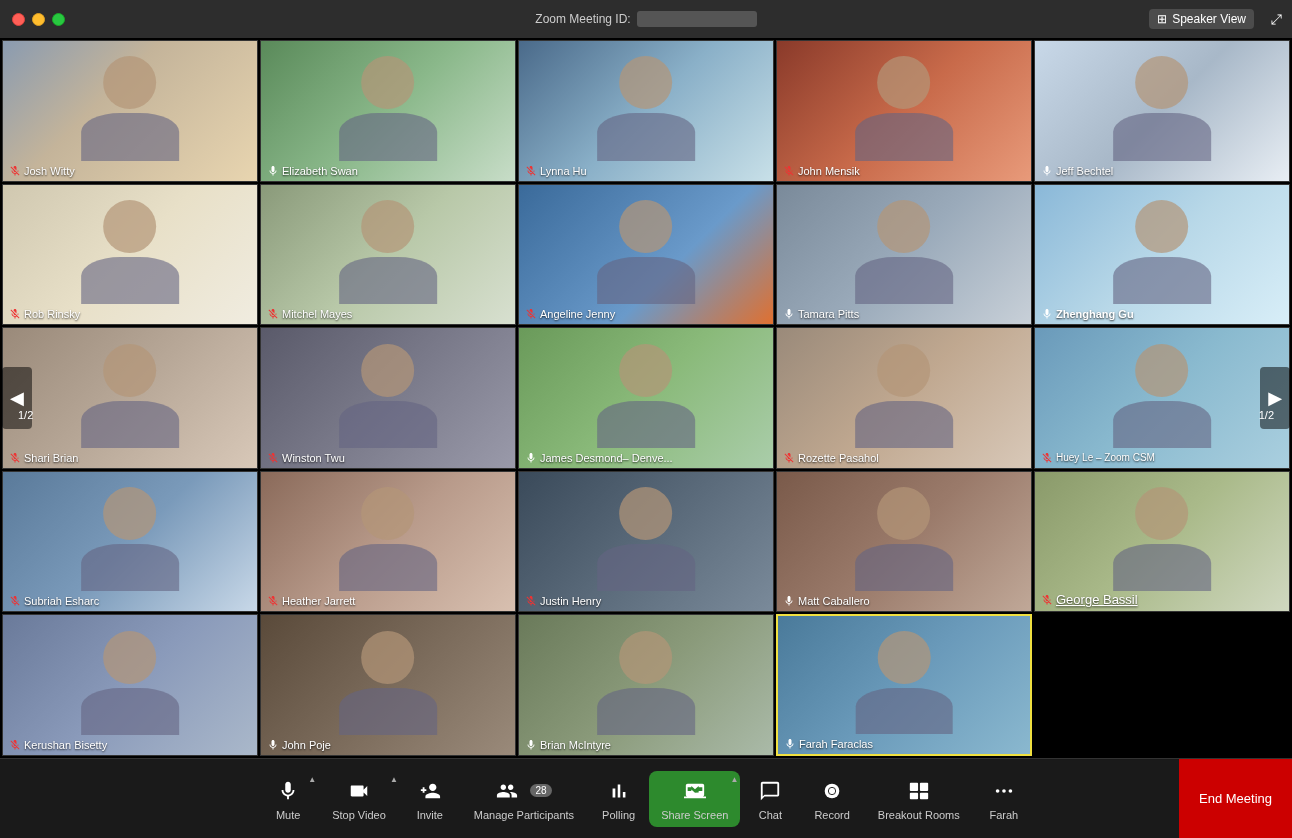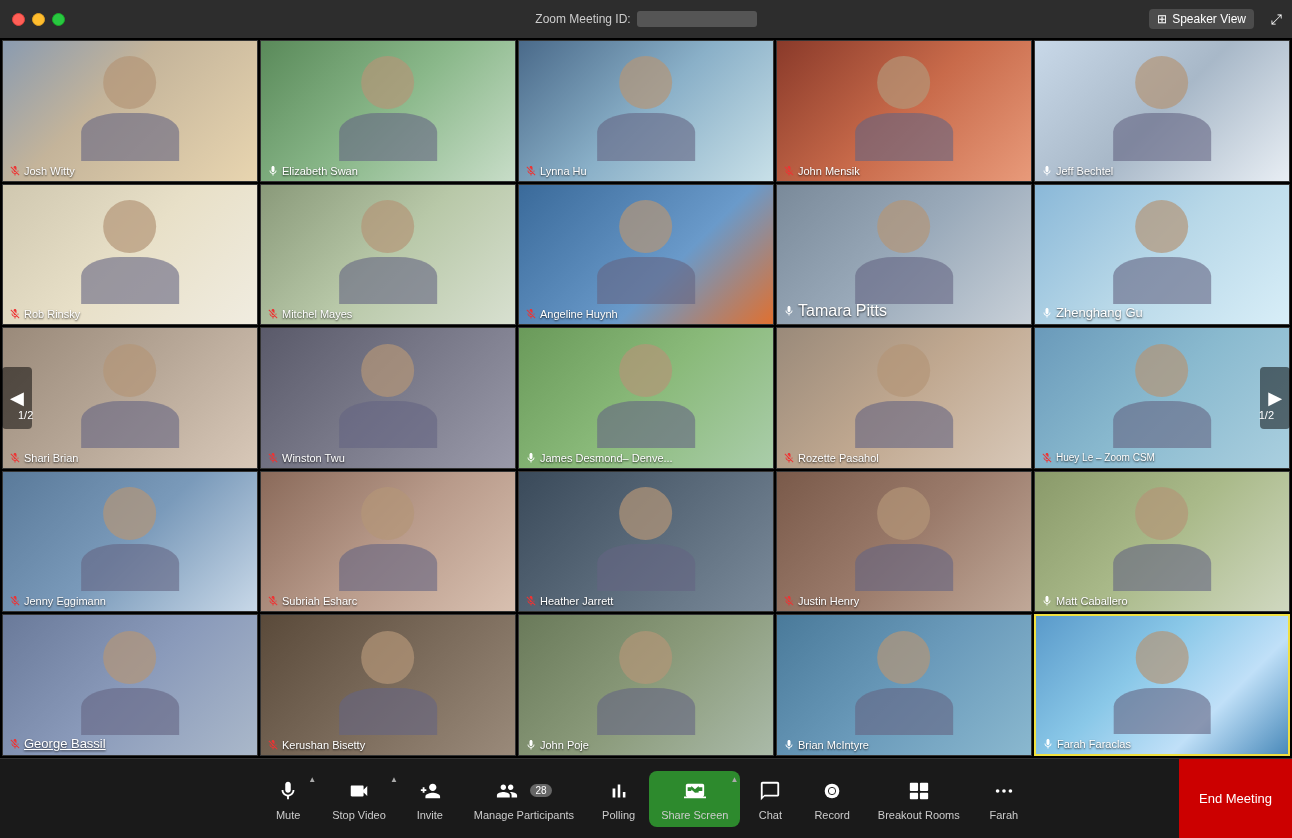--- a/index.html
+++ b/index.html
@@ -407,51 +407,51 @@
         <div style="position: absolute; bottom: 20px; left: 50%; transform: translateX(-50%); width: 55%; height: 75%; display: flex; flex-direction: column; align-items: center; justify-content: flex-end;">
           <div style="width: 38%; padding-top: 38%; border-radius: 50%; background: rgba(180, 150, 120, 0.7); margin-bottom: 4px;"></div>
           <div style="width: 70%; height: 45%; border-radius: 40% 40% 0px 0px; background: rgba(100, 100, 130, 0.6);"></div>
         </div>
         <div class="name-label">
           <span class="mic-icon">
             <svg width="12" height="12" viewBox="0 0 24 24" fill="#ee3333">
               <path d="M19 11h-1.7c0 .74-.16 1.43-.43 2.05l1.23 1.23c.56-.98.9-2.09.9-3.28zm-4.02.17c0-.06.02-.11.02-.17V5c0-1.66-1.34-3-3-3S9 3.34 9 5v.18l5.98 5.99zM4.27 3L3 4.27l6.01 6.01V11c0 1.66 1.33 3 2.99 3 .22 0 .44-.03.65-.08l1.66 1.66c-.71.33-1.5.52-2.31.52-2.76 0-5.3-2.1-5.3-5.1H5c0 3.41 2.72 6.23 6 6.72V21h2v-3.28c.91-.13 1.77-.45 2.54-.9L19.73 21 21 19.73 4.27 3z"></path>
             </svg>
           </span>
-          <span style="font-size: 11px;">Angeline Huynh</span>
-        </div>
-      </div>
-      <div class="video-cell">
-        <div class="video-bg"></div>
-        <div style="position: absolute; bottom: 20px; left: 50%; transform: translateX(-50%); width: 55%; height: 75%; display: flex; flex-direction: column; align-items: center; justify-content: flex-end;">
-          <div style="width: 38%; padding-top: 38%; border-radius: 50%; background: rgba(180, 150, 120, 0.7); margin-bottom: 4px;"></div>
-          <div style="width: 70%; height: 45%; border-radius: 40% 40% 0px 0px; background: rgba(100, 100, 130, 0.6);"></div>
-        </div>
-        <div class="name-label">
-          <span class="mic-icon">
-            <svg width="12" height="12" viewBox="0 0 24 24" fill="white">
-              <path d="M12 14c1.66 0 3-1.34 3-3V5c0-1.66-1.34-3-3-3S9 3.34 9 5v6c0 1.66 1.34 3 3 3zm5.3-3c0 3-2.54 5.1-5.3 5.1S6.7 14 6.7 11H5c0 3.41 2.72 6.23 6 6.72V21h2v-3.28c3.28-.48 6-3.3 6-6.72h-1.7z"></path>
-            </svg>
-          </span>
-          <span style="font-size: 16px;">Tamara Pitts</span>
-        </div>
-      </div>
-      <div class="video-cell">
-        <div class="video-bg"></div>
-        <div style="position: absolute; bottom: 20px; left: 50%; transform: translateX(-50%); width: 55%; height: 75%; display: flex; flex-direction: column; align-items: center; justify-content: flex-end;">
-          <div style="width: 38%; padding-top: 38%; border-radius: 50%; background: rgba(180, 150, 120, 0.7); margin-bottom: 4px;"></div>
-          <div style="width: 70%; height: 45%; border-radius: 40% 40% 0px 0px; background: rgba(100, 100, 130, 0.6);"></div>
-        </div>
-        <div class="name-label">
-          <span class="mic-icon">
-            <svg width="12" height="12" viewBox="0 0 24 24" fill="white">
-              <path d="M12 14c1.66 0 3-1.34 3-3V5c0-1.66-1.34-3-3-3S9 3.34 9 5v6c0 1.66 1.34 3 3 3zm5.3-3c0 3-2.54 5.1-5.3 5.1S6.7 14 6.7 11H5c0 3.41 2.72 6.23 6 6.72V21h2v-3.28c3.28-.48 6-3.3 6-6.72h-1.7z"></path>
-            </svg>
-          </span>
-          <span style="font-size: 13px;">Zhenghang Gu</span>
+          <span style="font-size: 11px;">Angeline Jenny</span>
+        </div>
+      </div>
+      <div class="video-cell">
+        <div class="video-bg"></div>
+        <div style="position: absolute; bottom: 20px; left: 50%; transform: translateX(-50%); width: 55%; height: 75%; display: flex; flex-direction: column; align-items: center; justify-content: flex-end;">
+          <div style="width: 38%; padding-top: 38%; border-radius: 50%; background: rgba(180, 150, 120, 0.7); margin-bottom: 4px;"></div>
+          <div style="width: 70%; height: 45%; border-radius: 40% 40% 0px 0px; background: rgba(100, 100, 130, 0.6);"></div>
+        </div>
+        <div class="name-label">
+          <span class="mic-icon">
+            <svg width="12" height="12" viewBox="0 0 24 24" fill="white">
+              <path d="M12 14c1.66 0 3-1.34 3-3V5c0-1.66-1.34-3-3-3S9 3.34 9 5v6c0 1.66 1.34 3 3 3zm5.3-3c0 3-2.54 5.1-5.3 5.1S6.7 14 6.7 11H5c0 3.41 2.72 6.23 6 6.72V21h2v-3.28c3.28-.48 6-3.3 6-6.72h-1.7z"></path>
+            </svg>
+          </span>
+          <span style="font-size: 11px;">Tamara Pitts</span>
+        </div>
+      </div>
+      <div class="video-cell">
+        <div class="video-bg"></div>
+        <div style="position: absolute; bottom: 20px; left: 50%; transform: translateX(-50%); width: 55%; height: 75%; display: flex; flex-direction: column; align-items: center; justify-content: flex-end;">
+          <div style="width: 38%; padding-top: 38%; border-radius: 50%; background: rgba(180, 150, 120, 0.7); margin-bottom: 4px;"></div>
+          <div style="width: 70%; height: 45%; border-radius: 40% 40% 0px 0px; background: rgba(100, 100, 130, 0.6);"></div>
+        </div>
+        <div class="name-label">
+          <span class="mic-icon">
+            <svg width="12" height="12" viewBox="0 0 24 24" fill="white">
+              <path d="M12 14c1.66 0 3-1.34 3-3V5c0-1.66-1.34-3-3-3S9 3.34 9 5v6c0 1.66 1.34 3 3 3zm5.3-3c0 3-2.54 5.1-5.3 5.1S6.7 14 6.7 11H5c0 3.41 2.72 6.23 6 6.72V21h2v-3.28c3.28-.48 6-3.3 6-6.72h-1.7z"></path>
+            </svg>
+          </span>
+          <span style="font-size: 11px; font-weight: bold;">Zhenghang Gu</span>
         </div>
       </div>
       <div class="video-cell">
         <div class="video-bg"></div>
         <div style="position: absolute; bottom: 20px; left: 50%; transform: translateX(-50%); width: 55%; height: 75%; display: flex; flex-direction: column; align-items: center; justify-content: flex-end;">
           <div style="width: 38%; padding-top: 38%; border-radius: 50%; background: rgba(180, 150, 120, 0.7); margin-bottom: 4px;"></div>
           <div style="width: 70%; height: 45%; border-radius: 40% 40% 0px 0px; background: rgba(100, 100, 130, 0.6);"></div>
         </div>
         <div class="name-label">
           <span class="mic-icon">
@@ -513,35 +513,20 @@
           <div style="width: 38%; padding-top: 38%; border-radius: 50%; background: rgba(180, 150, 120, 0.7); margin-bottom: 4px;"></div>
           <div style="width: 70%; height: 45%; border-radius: 40% 40% 0px 0px; background: rgba(100, 100, 130, 0.6);"></div>
         </div>
         <div class="name-label">
           <span class="mic-icon">
             <svg width="12" height="12" viewBox="0 0 24 24" fill="#ee3333">
               <path d="M19 11h-1.7c0 .74-.16 1.43-.43 2.05l1.23 1.23c.56-.98.9-2.09.9-3.28zm-4.02.17c0-.06.02-.11.02-.17V5c0-1.66-1.34-3-3-3S9 3.34 9 5v.18l5.98 5.99zM4.27 3L3 4.27l6.01 6.01V11c0 1.66 1.33 3 2.99 3 .22 0 .44-.03.65-.08l1.66 1.66c-.71.33-1.5.52-2.31.52-2.76 0-5.3-2.1-5.3-5.1H5c0 3.41 2.72 6.23 6 6.72V21h2v-3.28c.91-.13 1.77-.45 2.54-.9L19.73 21 21 19.73 4.27 3z"></path>
             </svg>
           </span>
           <span style="font-size: 10px;">Huey Le – Zoom CSM</span>
-        </div>
-      </div>
-      <div class="video-cell">
-        <div class="video-bg"></div>
-        <div style="position: absolute; bottom: 20px; left: 50%; transform: translateX(-50%); width: 55%; height: 75%; display: flex; flex-direction: column; align-items: center; justify-content: flex-end;">
-          <div style="width: 38%; padding-top: 38%; border-radius: 50%; background: rgba(180, 150, 120, 0.7); margin-bottom: 4px;"></div>
-          <div style="width: 70%; height: 45%; border-radius: 40% 40% 0px 0px; background: rgba(100, 100, 130, 0.6);"></div>
-        </div>
-        <div class="name-label">
-          <span class="mic-icon">
-            <svg width="12" height="12" viewBox="0 0 24 24" fill="#ee3333">
-              <path d="M19 11h-1.7c0 .74-.16 1.43-.43 2.05l1.23 1.23c.56-.98.9-2.09.9-3.28zm-4.02.17c0-.06.02-.11.02-.17V5c0-1.66-1.34-3-3-3S9 3.34 9 5v.18l5.98 5.99zM4.27 3L3 4.27l6.01 6.01V11c0 1.66 1.33 3 2.99 3 .22 0 .44-.03.65-.08l1.66 1.66c-.71.33-1.5.52-2.31.52-2.76 0-5.3-2.1-5.3-5.1H5c0 3.41 2.72 6.23 6 6.72V21h2v-3.28c.91-.13 1.77-.45 2.54-.9L19.73 21 21 19.73 4.27 3z"></path>
-            </svg>
-          </span>
-          <span style="font-size: 11px;">Jenny Eggimann</span>
         </div>
       </div>
       <div class="video-cell">
         <div class="video-bg"></div>
         <div style="position: absolute; bottom: 20px; left: 50%; transform: translateX(-50%); width: 55%; height: 75%; display: flex; flex-direction: column; align-items: center; justify-content: flex-end;">
           <div style="width: 38%; padding-top: 38%; border-radius: 50%; background: rgba(180, 150, 120, 0.7); margin-bottom: 4px;"></div>
           <div style="width: 70%; height: 45%; border-radius: 40% 40% 0px 0px; background: rgba(100, 100, 130, 0.6);"></div>
         </div>
         <div class="name-label">
           <span class="mic-icon">

